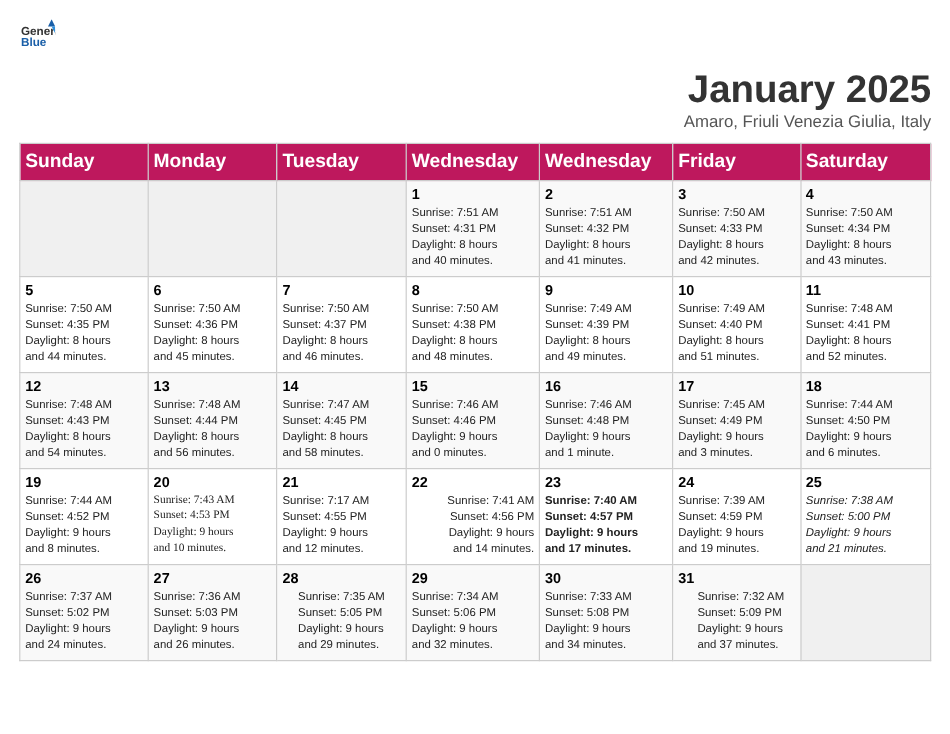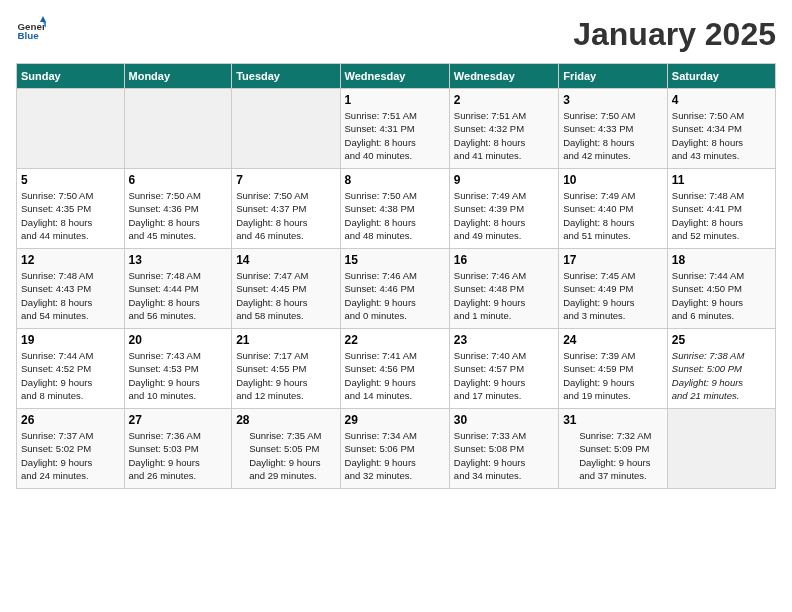--- a/index.html
+++ b/index.html
@@ -25,36 +25,37 @@
       width: 30px;
       height: 30px;
     }
     .title-section {
       text-align: right;
     }
     .calendar-title {
       font-size: 32px;
       font-weight: bold;
       color: #333;
+      margin-top: 40px;
     }
     .calendar-subtitle {
       font-size: 14px;
       color: #555;
     }
     table {
       width: 100%;
       border-collapse: collapse;
       font-size: 10px;
     }
     thead tr th {
-      background-color: #0f766e;
+      background-color: #be185d;
       color: #fff;
       padding: 6px 4px;
       text-align: left;
-      font-size: 11px;
+      font-size: 16px;
       border: 1px solid #ccc;
     }
     tbody tr td {
       border: 1px solid #ccc;
       vertical-align: top;
       padding: 4px;
       height: 80px;
       width: 113px;
       background: #fff;
     }
@@ -82,20 +83,21 @@
   <div class="logo">
     <svg class="logo-icon" viewBox="0 0 40 40" xmlns="http://www.w3.org/2000/svg">
       <text x="2" y="18" font-size="13" font-weight="bold" fill="#333">General</text>
       <text x="2" y="30" font-size="13" font-weight="bold" fill="#1a5fa8">Blue</text>
       <polygon points="32,8 40,8 36,0" fill="#1a5fa8"></polygon>
       <polygon points="36,8 40,16 40,8" fill="#2d8fdd"></polygon>
     </svg>
   </div>
   <div class="title-section">
     <div class="calendar-title">January 2025</div>
+    <div class="calendar-subtitle">Amaro, Friuli Venezia Giulia, Italy</div>
   </div>
 </div>
 
 <table>
   <thead>
     <tr>
       <th>Sunday</th>
       <th>Monday</th>
       <th>Tuesday</th>
       <th>Wednesday</th>
@@ -243,42 +245,42 @@
       <tr>
         <td>
           <div class="day-number">19</div>
           <div class="day-info" style="white-space: pre-line;">Sunrise: 7:44 AM
 Sunset: 4:52 PM
 Daylight: 9 hours
 and 8 minutes.</div>
         </td>
         <td>
           <div class="day-number">20</div>
-          <div class="day-info" style="white-space: pre-line;">Sunrise: 7:43 AM
+          <div class="day-info" style="white-space: pre-line; font-family: Liberation Serif, serif;">Sunrise: 7:43 AM
 Sunset: 4:53 PM
 Daylight: 9 hours
 and 10 minutes.</div>
         </td>
         <td>
           <div class="day-number">21</div>
           <div class="day-info" style="white-space: pre-line;">Sunrise: 7:17 AM
 Sunset: 4:55 PM
 Daylight: 9 hours
 and 12 minutes.</div>
         </td>
         <td>
           <div class="day-number">22</div>
-          <div class="day-info" style="white-space: pre-line;">Sunrise: 7:41 AM
+          <div class="day-info" style="white-space: pre-line; text-align: right;">Sunrise: 7:41 AM
 Sunset: 4:56 PM
 Daylight: 9 hours
 and 14 minutes.</div>
         </td>
         <td>
           <div class="day-number">23</div>
-          <div class="day-info" style="white-space: pre-line;">Sunrise: 7:40 AM
+          <div class="day-info" style="white-space: pre-line; font-weight: bold;">Sunrise: 7:40 AM
 Sunset: 4:57 PM
 Daylight: 9 hours
 and 17 minutes.</div>
         </td>
         <td>
           <div class="day-number">24</div>
           <div class="day-info" style="white-space: pre-line;">Sunrise: 7:39 AM
 Sunset: 4:59 PM
 Daylight: 9 hours
 and 19 minutes.</div>

